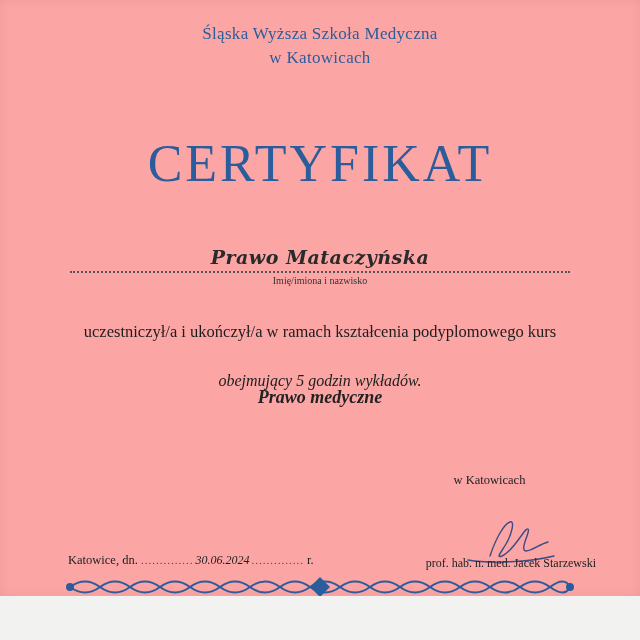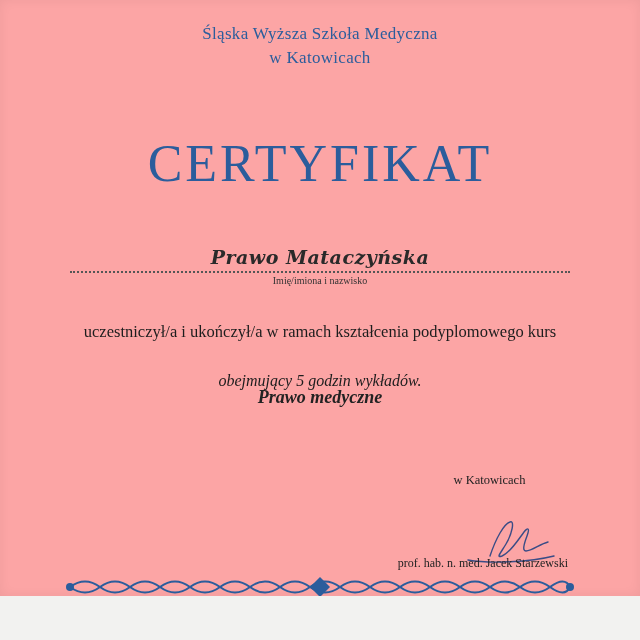--- a/index.html
+++ b/index.html
@@ -107,21 +107,21 @@
     font-size: 11px;
   }
   .date-value {
     font-style: italic;
     font-size: 12px;
     padding: 0 2px;
   }
   .signer-name {
     position: absolute;
     top: 556px;
-    right: 72px;
+    right: 44px;
     font-size: 12px;
     color: #222;
     white-space: nowrap;
   }
   .ornament {
     position: absolute;
     bottom: -6px;
     left: 60px;
     right: 60px;
     height: 30px;
@@ -149,20 +149,25 @@
   <div class="centered body-line2">obejmujący 5 godzin wykładów.</div>
 
   <div class="signatory-role">
     <div>w Katowicach</div>
   </div>
 
   <svg class="signature" viewBox="0 0 100 46" fill="none">
     <path d="M30 38 C 36 20, 44 6, 50 4 C 55 2, 52 16, 46 26 C 40 36, 36 40, 42 38 C 50 35, 58 22, 64 14 C 68 9, 70 10, 67 18 C 64 26, 62 33, 66 33 C 72 33, 80 26, 88 24 M 8 42 C 30 46, 70 44, 94 38" stroke="#3a4c86" stroke-width="1.4" stroke-linecap="round" fill="none"></path>
   </svg>
 
+  <div class="date-row">
+    <span>Katowice, dn.</span>
+    <span class="dots">..............</span><span class="date-value">30.06.2024</span><span class="dots">..............</span>
+    <span>r.</span>
+  </div>
 
   <div class="signer-name">prof.  hab. n. med. Jacek  Starzewski</div>
 
   <svg class="ornament" viewBox="0 0 520 30" preserveAspectRatio="none" fill="none">
     <path d="M10 15 Q 25 4, 40 15 T 70 15 T 100 15 T 130 15 T 160 15 T 190 15 T 220 15 T 250 15 T 280 15 T 310 15 T 340 15 T 370 15 T 400 15 T 430 15 T 460 15 T 490 15 T 510 15" stroke="#2b5d9c" stroke-width="2"></path>
     <path d="M10 15 Q 25 26, 40 15 T 70 15 T 100 15 T 130 15 T 160 15 T 190 15 T 220 15 T 250 15 T 280 15 T 310 15 T 340 15 T 370 15 T 400 15 T 430 15 T 460 15 T 490 15 T 510 15" stroke="#2b5d9c" stroke-width="2"></path>
     <path d="M260 5 L 270 15 L 260 25 L 250 15 Z" fill="#2b5d9c"></path>
     <circle cx="10" cy="15" r="4" fill="#2b5d9c"></circle>
     <circle cx="510" cy="15" r="4" fill="#2b5d9c"></circle>
   </svg>

